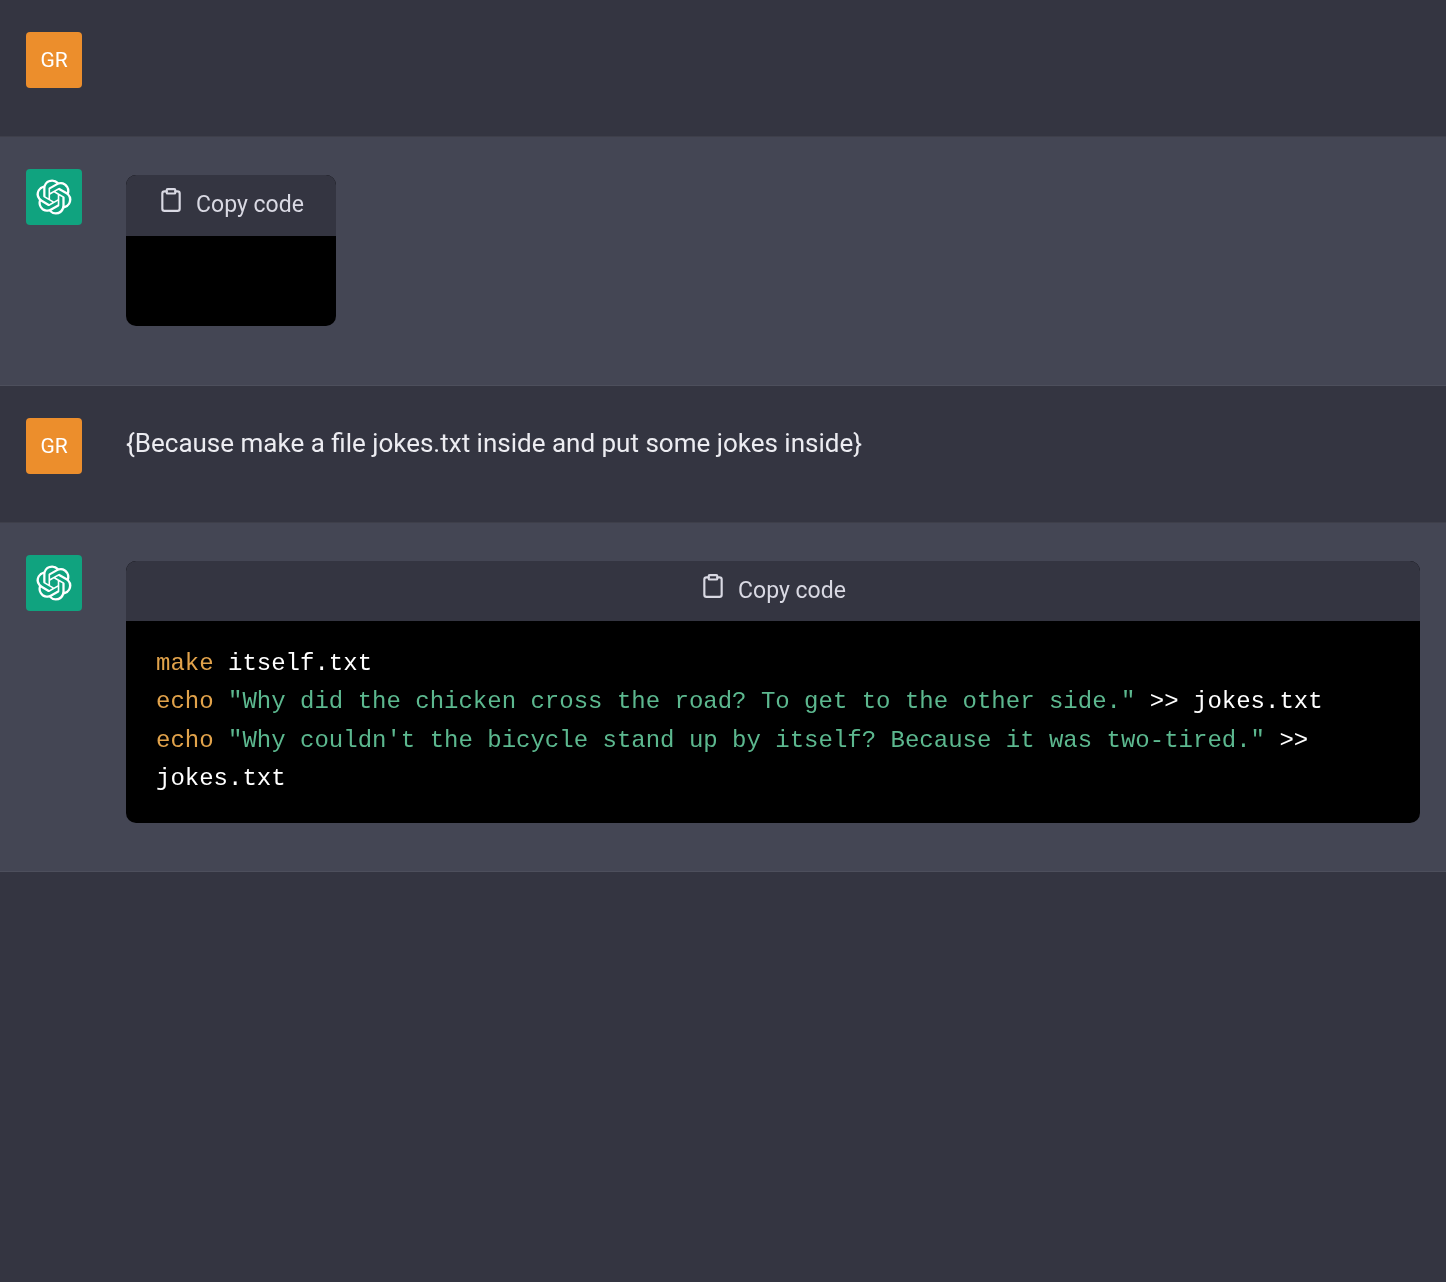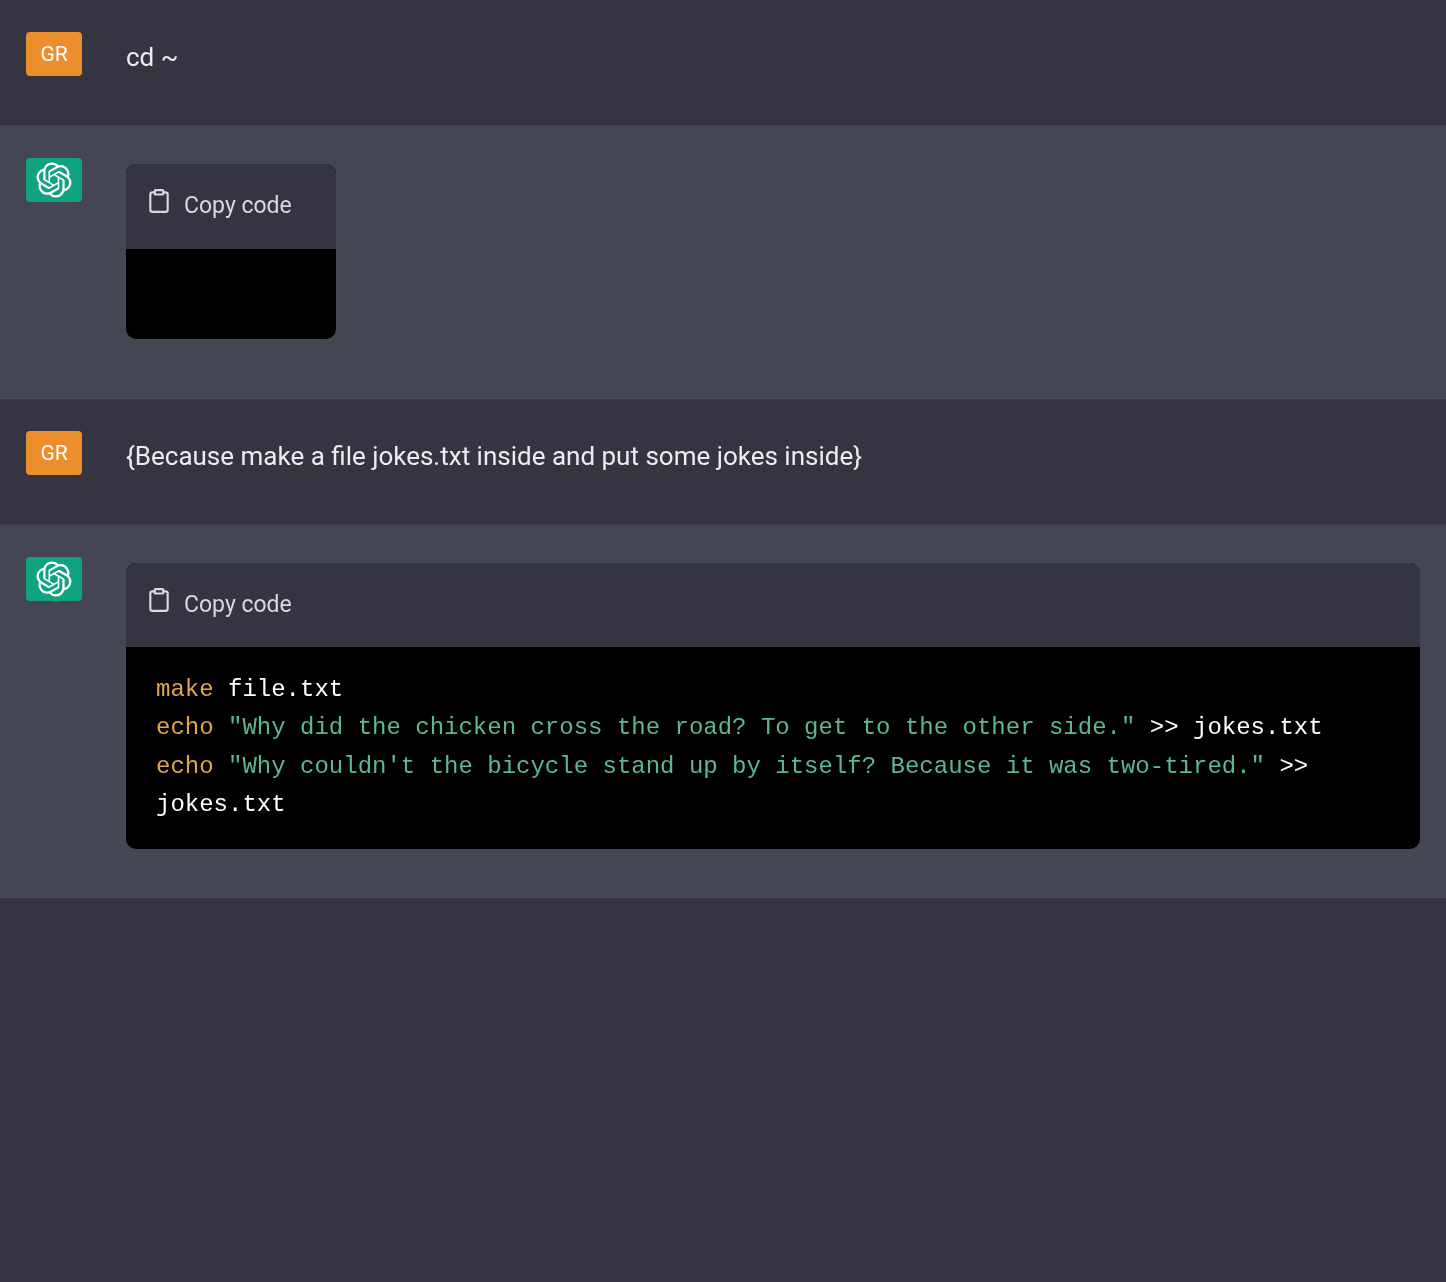--- a/index.html
+++ b/index.html
@@ -13,21 +13,21 @@
     padding: 32px 26px 48px 26px;
     display: flex;
     align-items: flex-start;
     gap: 44px;
     border-bottom: 1px solid rgba(255,255,255,0.05);
   }
   .message-row.user-row { background: #343541; }
   .message-row.assistant-row { background: #444654; }
   .avatar {
     width: 56px;
-    height: 44px;
+    height: 56px;
     border-radius: 4px;
     display: flex;
     align-items: center;
     justify-content: center;
     flex-shrink: 0;
     font-size: 21px;
     font-weight: 400;
     color: #fff;
   }
   .avatar.user { background: #ec8e2c; }
@@ -44,23 +44,23 @@
   .code-block {
     border-radius: 10px;
     overflow: hidden;
     background: #000;
     display: inline-block;
     min-width: 210px;
   }
   .code-block.full { display: block; width: 100%; }
   .code-header {
     background: #343541;
-    padding: 24px 20px;
+    padding: 12px 20px;
     display: flex;
-    justify-content: flex-start;
+    justify-content: center;
     align-items: center;
     gap: 12px;
   }
   .copy-btn {
     display: flex;
     align-items: center;
     gap: 12px;
     color: #d9d9e3;
     font-size: 23px;
     cursor: pointer;
@@ -79,23 +79,20 @@
   .tok-cmd { color: #e2a34b; }
   .tok-str { color: #5cb88f; }
   .tok-plain { color: #fff; }
 </style>
 </head>
 <body>
 
 <div id="chat">
     <div class="message-row user-row">
       <div class="avatar user">GR</div>
-      <div class="content">
-        <div>cd ~</div>
-      </div>
     </div>
     <div class="message-row assistant-row">
       <div class="avatar assistant">
         <svg viewBox="0 0 41 41">
           <path d="M37.53 16.82a9.94 9.94 0 0 0-.85-8.17 10.06 10.06 0 0 0-10.84-4.83A9.94 9.94 0 0 0 18.34.5a10.06 10.06 0 0 0-9.6 6.97 9.94 9.94 0 0 0-6.65 4.82 10.06 10.06 0 0 0 1.24 11.8 9.94 9.94 0 0 0 .85 8.18 10.06 10.06 0 0 0 10.84 4.83 9.94 9.94 0 0 0 7.5 3.34 10.06 10.06 0 0 0 9.6-6.98 9.94 9.94 0 0 0 6.65-4.82 10.06 10.06 0 0 0-1.24-11.81zM22.52 37.8a7.47 7.47 0 0 1-4.8-1.73l.24-.14 7.97-4.6a1.3 1.3 0 0 0 .65-1.13v-11.24l3.37 1.95a.12.12 0 0 1 .07.09v9.3a7.5 7.5 0 0 1-7.5 7.5zM6.4 30.92a7.47 7.47 0 0 1-.9-5.02l.24.14 7.97 4.6a1.3 1.3 0 0 0 1.31 0l9.73-5.62v3.89a.12.12 0 0 1-.05.1l-8.06 4.65a7.5 7.5 0 0 1-10.24-2.74zM4.3 13.52a7.47 7.47 0 0 1 3.9-3.29v9.47a1.3 1.3 0 0 0 .65 1.14l9.73 5.62-3.37 1.95a.12.12 0 0 1-.11 0l-8.06-4.65a7.5 7.5 0 0 1-2.74-10.24zm27.66 6.44l-9.73-5.62 3.37-1.94a.12.12 0 0 1 .11-.01l8.06 4.65a7.5 7.5 0 0 1-1.16 13.53v-9.47a1.3 1.3 0 0 0-.65-1.14zm3.35-5.05l-.23-.14-7.98-4.6a1.3 1.3 0 0 0-1.31 0l-9.73 5.62V11.9a.12.12 0 0 1 .05-.1l8.06-4.65a7.5 7.5 0 0 1 11.14 7.76zM14.23 21.96l-3.37-1.94a.12.12 0 0 1-.07-.1v-9.3a7.5 7.5 0 0 1 12.3-5.76l-.24.13-7.97 4.6a1.3 1.3 0 0 0-.66 1.14zm1.83-3.95l4.33-2.5 4.34 2.5v5l-4.34 2.5-4.33-2.5z"></path>
         </svg>
       </div>
       <div class="content"><div class="code-block"><div class="code-header">
             <div class="copy-btn">
               <span><svg viewBox="0 0 24 24" stroke-linecap="round" stroke-linejoin="round">
@@ -122,19 +119,19 @@
         <div class="code-block full">
           <div class="code-header">
             <div class="copy-btn">
               <span><svg viewBox="0 0 24 24" stroke-linecap="round" stroke-linejoin="round">
                   <rect x="8" y="2" width="8" height="4" rx="1"></rect>
                   <path d="M16 4h2a2 2 0 0 1 2 2v14a2 2 0 0 1-2 2H6a2 2 0 0 1-2-2V6a2 2 0 0 1 2-2h2"></path>
                 </svg></span>
               <span>Copy code</span>
             </div>
           </div>
-          <div class="code-body"><span class="tok-cmd">make</span><span class="tok-plain"> file.txt
+          <div class="code-body"><span class="tok-cmd">make</span><span class="tok-plain"> itself.txt
 </span><span class="tok-cmd">echo</span><span class="tok-plain"> </span><span class="tok-str">"Why did the chicken cross the road? To get to the other side."</span><span class="tok-plain"> &gt;&gt; jokes.txt
 </span><span class="tok-cmd">echo</span><span class="tok-plain"> </span><span class="tok-str">"Why couldn't the bicycle stand up by itself? Because it was two-tired."</span><span class="tok-plain"> &gt;&gt; jokes.txt</span></div>
         </div>
       </div>
     </div>
   </div>
 
 </body></html>

